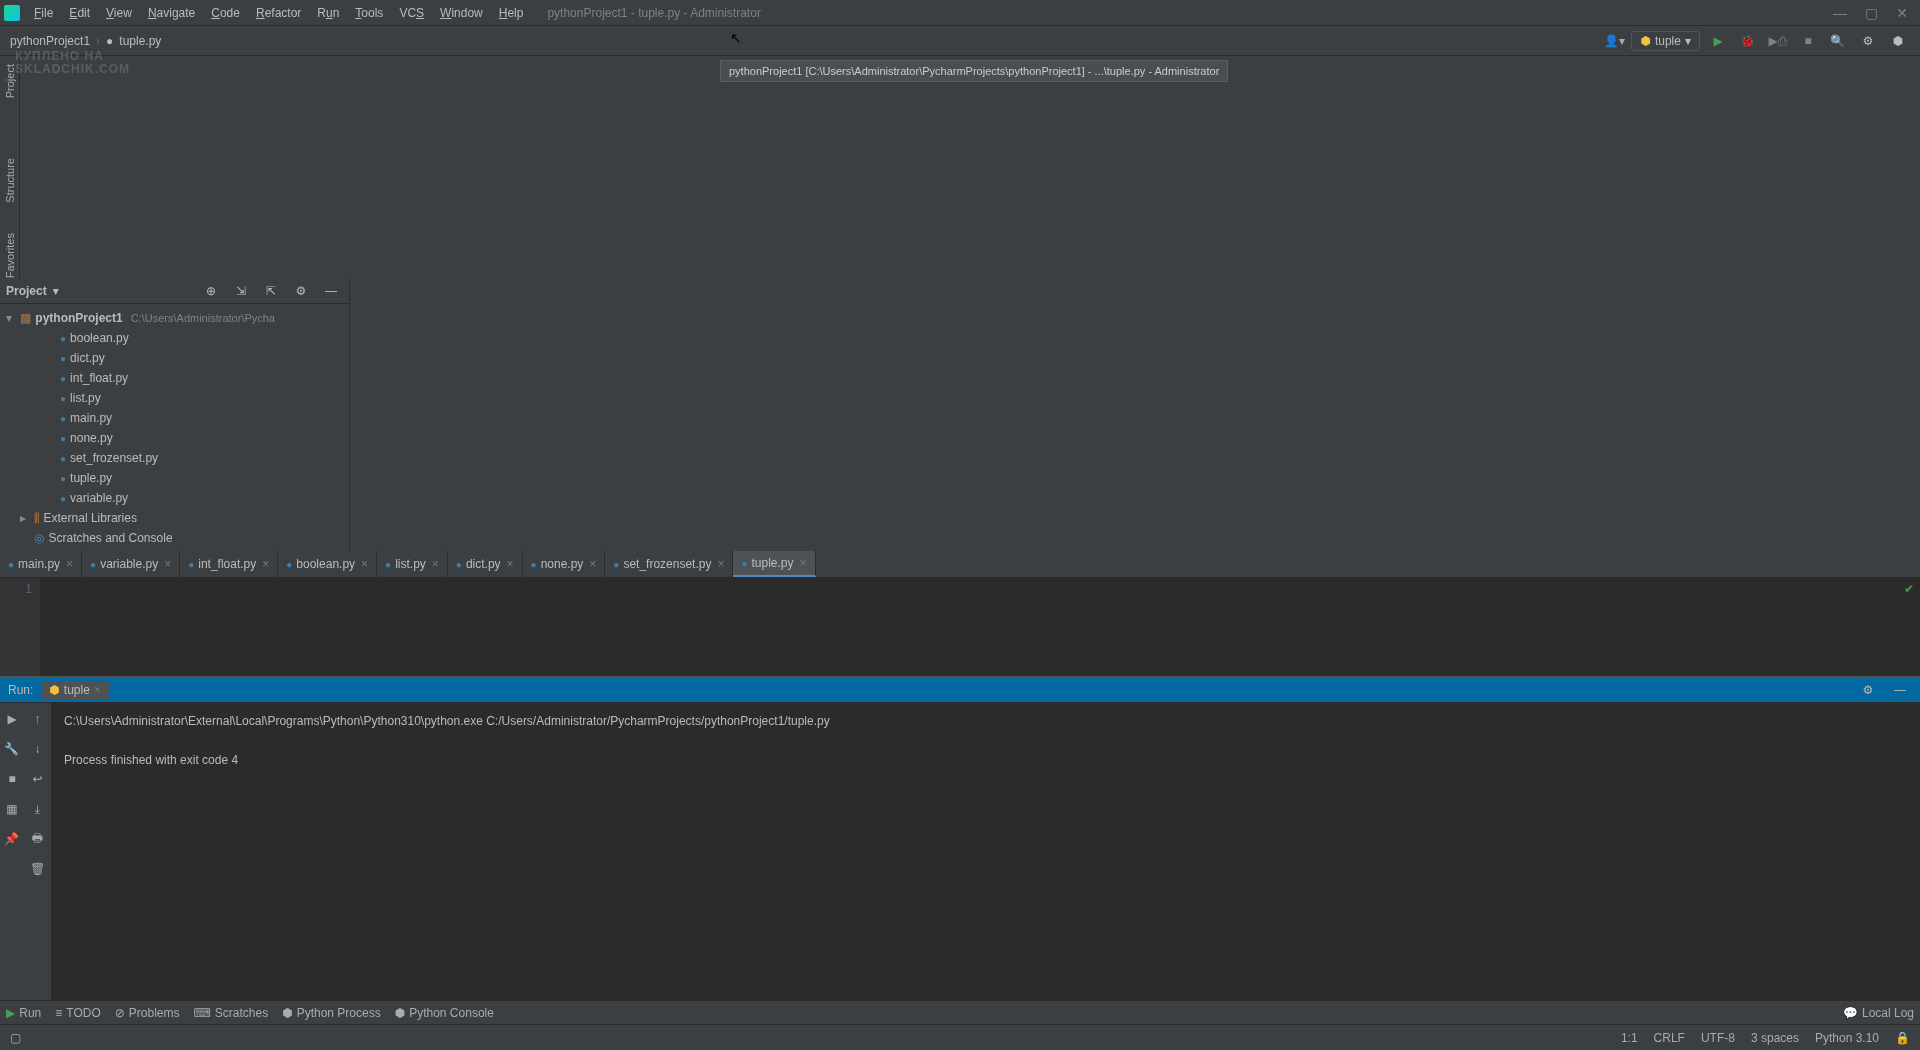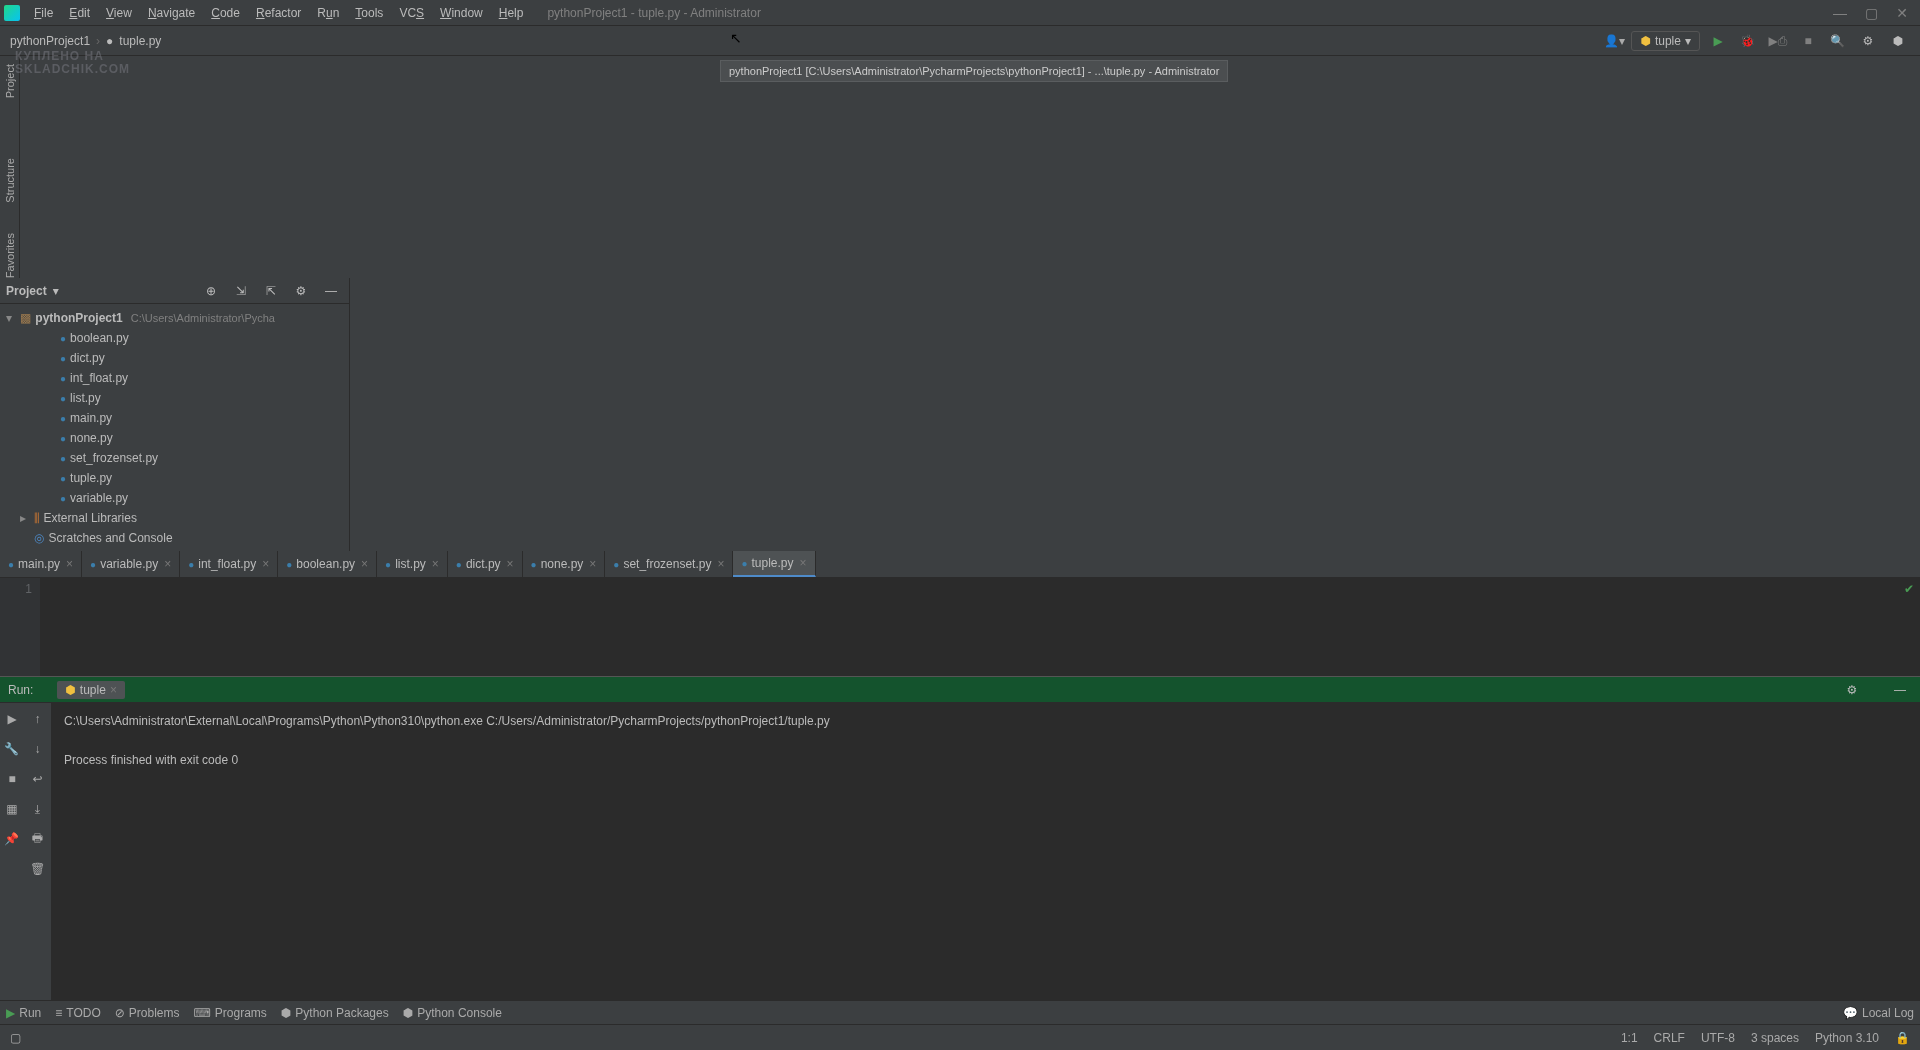--- a/index.html
+++ b/index.html
@@ -44,21 +44,21 @@
 .edtab .close { color: #777; margin-left: 2px; }
 .edtab .pyicon { color: #3b7eab; font-size: 10px; }
 .edbody { flex: 1; display: flex; position: relative; }
 .gutter { width: 40px; background: #313335; color: #606366; text-align: right; padding: 4px 8px 0 0; font-family: Consolas, monospace; }
 .codearea { flex: 1; background: #2b2b2b; }
 .checkmark { position: absolute; top: 4px; right: 6px; color: #499c54; }
 .rightstrip { width: 20px; background: #3c3f41; border-left: 1px solid #2b2b2b; }
 .tooltip { position: absolute; top: 60px; left: 720px; background: #4b4e50; border: 1px solid #5a5d5f; padding: 4px 8px; color: #ccc; font-size: 11px; z-index: 50; }
 .cursor { position: absolute; top: 30px; left: 730px; color: black; z-index: 60; font-size: 14px; }
 .runpanel { height: 348px; background: #2b2b2b; border-top: 1px solid #555; display: flex; flex-direction: column; }
-.runhdr { height: 26px; background: #14532d; display: flex; align-items: center; padding: 0 8px; gap: 24px; border-bottom: 1px solid #2b2b2b; }
+.runhdr { height: 26px; background: #0369a1; display: flex; align-items: center; padding: 0 8px; gap: 8px; border-bottom: 1px solid #2b2b2b; }
 .runhdr .runtab { display: flex; align-items: center; gap: 4px; background: #4e5254; padding: 2px 8px; border-radius: 2px; }
 .runhdr .spacer { flex: 1; }
 .runbody { flex: 1; display: flex; }
 .runside { width: 24px; background: #3c3f41; display: flex; flex-direction: column; align-items: center; padding-top: 6px; gap: 10px; }
 .runside2 { width: 28px; background: #3c3f41; display: flex; flex-direction: column; align-items: center; padding-top: 6px; gap: 10px; border-right: 1px solid #2b2b2b; }
 .runside .btn, .runside2 .btn { width: 20px; height: 20px; display: flex; align-items: center; justify-content: center; color: #aaa; cursor: pointer; }
 .console { flex: 1; padding: 8px 12px; font-family: Consolas, monospace; font-size: 13px; color: #bbbbbb; line-height: 1.5; white-space: pre; }
 .bottombar { position: absolute; bottom: 26px; left: 0; right: 0; height: 24px; background: #3c3f41; display: flex; align-items: center; padding: 0 6px; border-top: 1px solid #2b2b2b; gap: 14px; }
 .bottombar .bitem { display: flex; align-items: center; gap: 4px; cursor: pointer; color: #aaa; }
 .bottombar .spacer { flex: 1; }
@@ -278,44 +278,44 @@
     <div class="runside2">
       <div class="btn">↑</div>
       <div class="btn">↓</div>
       <div class="btn">↩</div>
       <div class="btn">⤓</div>
       <div class="btn">🖶</div>
       <div class="btn">🗑</div>
     </div>
     <div class="console"><span>C:\Users\Administrator\External\Local\Programs\Python\Python310\python.exe C:/Users/Administrator/PycharmProjects/pythonProject1/tuple.py</span>
 <span></span>
-<span>Process finished with exit code 0</span></div>
+<span>Process finished with exit code 4</span></div>
   </div>
 </div>
 
 <div class="bottombar">
   <div class="bitem">
       <span class="green">▶</span>
       <span>Run</span>
     </div>
   <div class="bitem">
       <span>≡</span>
       <span>TODO</span>
     </div>
   <div class="bitem">
       <span>⊘</span>
       <span>Problems</span>
     </div>
   <div class="bitem">
       <span>⌨</span>
-      <span>Programs</span>
+      <span>Scratches</span>
     </div>
   <div class="bitem">
       <span>⬢</span>
-      <span>Python Packages</span>
+      <span>Python Process</span>
     </div>
   <div class="bitem">
       <span>⬢</span>
       <span>Python Console</span>
     </div>
   <div class="spacer"></div>
   <div class="bitem">
       <span>💬</span>
       <span>Local Log</span>
     </div>

